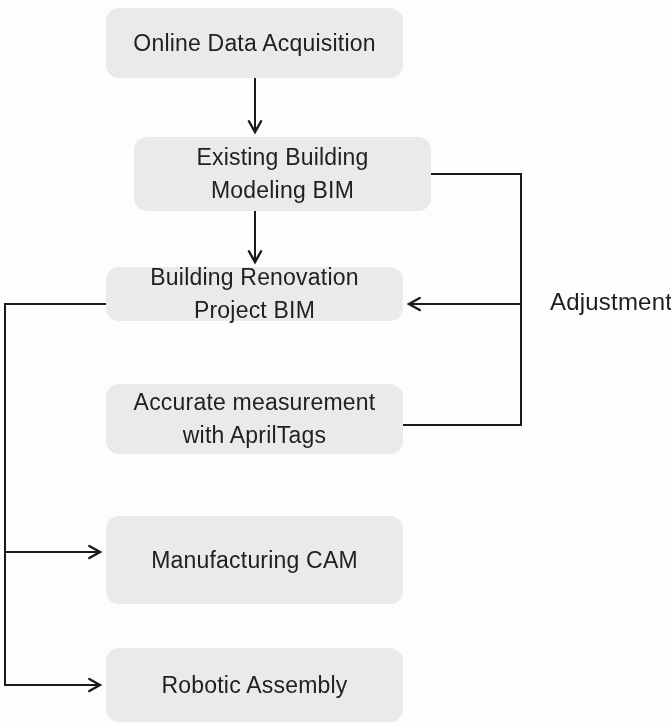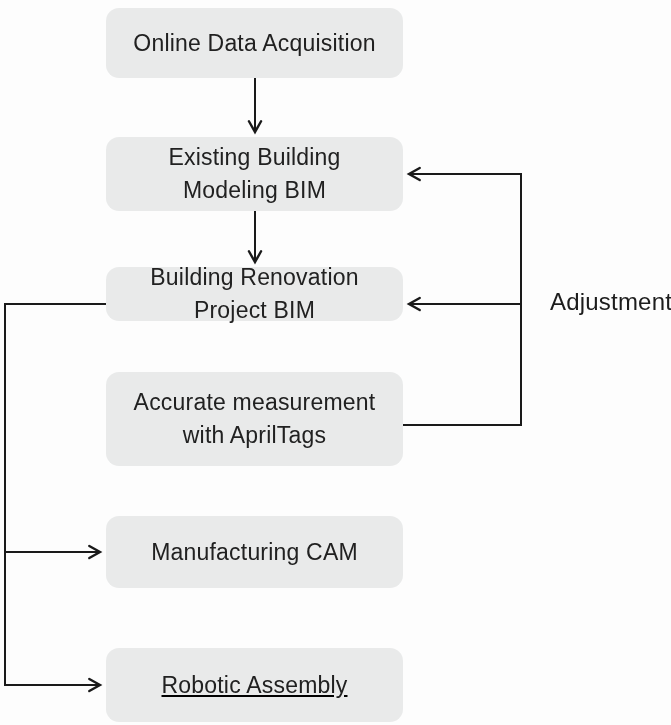--- a/index.html
+++ b/index.html
@@ -32,25 +32,25 @@
     text-align: center;
   }
   .node-label {
     font-size: 23px;
     line-height: 1.42;
     color: #212121;
     white-space: pre-line;
     letter-spacing: 0.2px;
   }
   .node-1 { top: 8px;   height: 70px; }
-  .node-2 { top: 137px; height: 74px; }
+  .node-2 { top: 137px; height: 74px; margin-left: 28px; }
   .node-3 { top: 267px; height: 54px; }
-  .node-4 { top: 372px; height: 94px; }
-  .node-5 { top: 516px; height: 72px; align-items: center; }
-  .node-6 { top: 648px; height: 74px; text-decoration: underline; }
+  .node-4 { top: 384px; height: 70px; }
+  .node-5 { top: 516px; height: 88px; align-items: center; }
+  .node-6 { top: 648px; height: 74px; }
   .edge-label {
     position: absolute;
     left: 550px;
     top: 288px;
     font-size: 24px;
     color: #1d1d1d;
     letter-spacing: 0.2px;
     white-space: nowrap;
   }
 </style>

